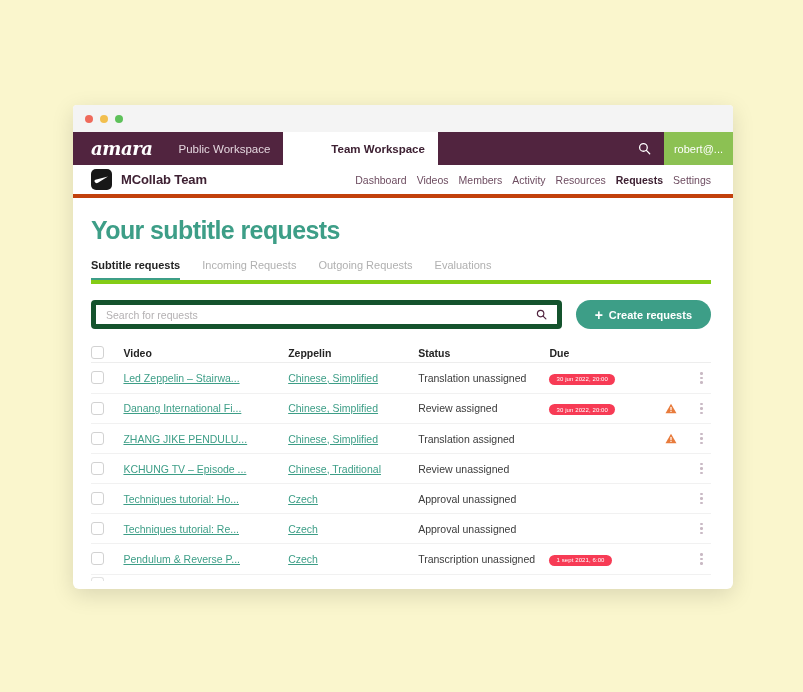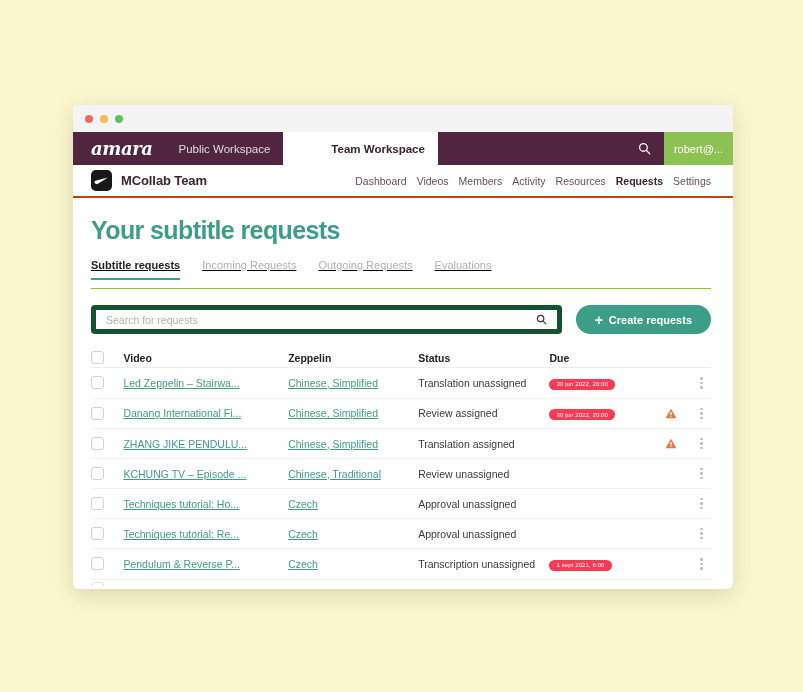--- a/index.html
+++ b/index.html
@@ -76,21 +76,21 @@
     font-size: 11px;
     display: flex; align-items: center;
     padding: 0 10px;
     white-space: nowrap;
   }
 
   
   .teamhdr {
     height: 33px;
     background: #ffffff;
-    border-bottom: 2px solid #c2410c;
+    border-bottom: 4px solid #c2410c;
     display: flex;
     align-items: center;
     padding: 0 22px 0 18px;
   }
   .team-left { display: flex; align-items: center; gap: 9px; }
   .team-avatar {
     width: 21px; height: 21px;
     border-radius: 5px;
     background: #171717;
     display: flex; align-items: center; justify-content: center;
@@ -120,24 +120,23 @@
   .page-title {
     font-size: 25px;
     color: #3d9e87;
     font-weight: bold;
     letter-spacing: -0.6px;
     margin-bottom: 14px;
   }
   .tabs {
     display: flex;
     gap: 22px;
-    border-bottom: 1px solid #84cc16;
-    padding-bottom: 8px;
+    border-bottom: 4px solid #84cc16;
+    padding-bottom: 0;
     margin-bottom: 16px;
-    text-decoration: underline;
   }
   .tab {
     font-size: 11px;
     color: #b0b0b0;
     padding-bottom: 7px;
     white-space: nowrap;
   }
   .tab.active {
     color: #242424;
     font-weight: bold;

